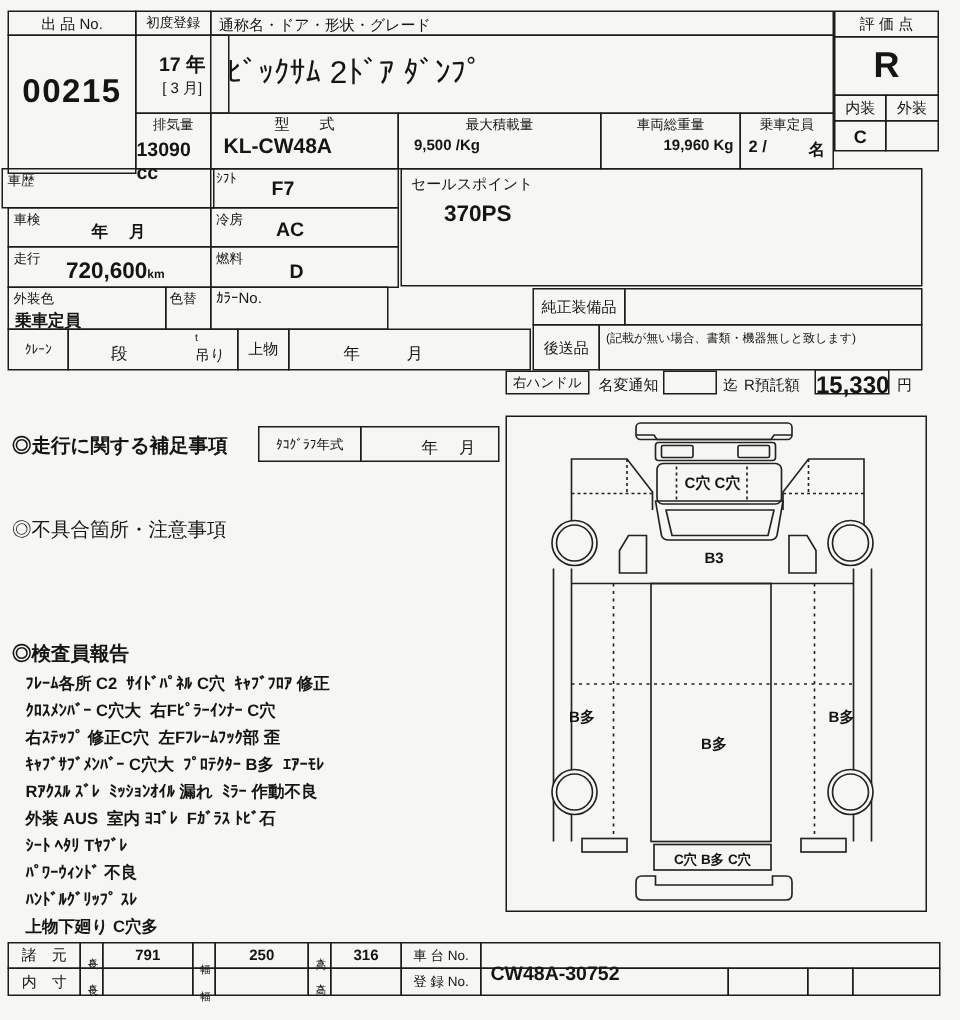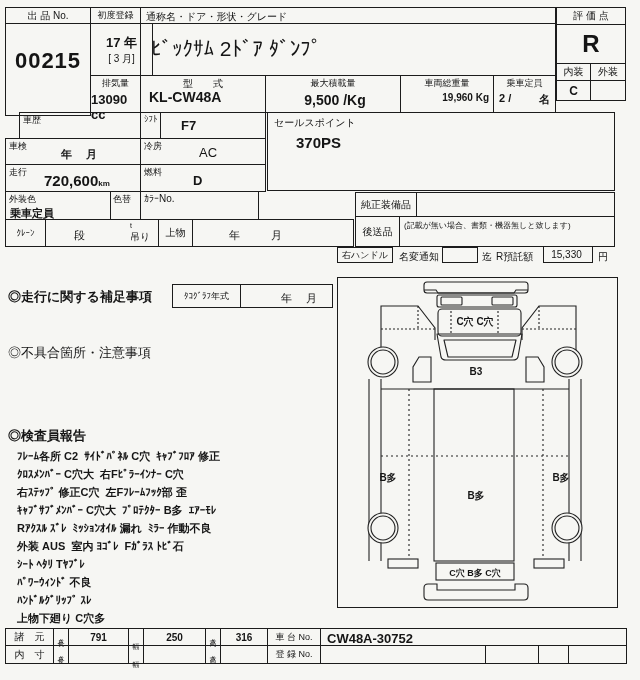--- a/index.html
+++ b/index.html
@@ -43,21 +43,21 @@
   <div class="box col" style="left:90px;top:75px;width:51px;height:38px">
     <div class="cl">排気量</div>
     <div class="cv" style="font-size:13px;margin-top:3px">13090 cc</div>
   </div>
   <div class="box col" style="left:140px;top:75px;width:126px;height:38px">
     <div class="cl" style="font-size:10px">型　　式</div>
     <div class="cv" style="font-size:14px;padding-left:8px">KL-CW48A</div>
   </div>
   <div class="box col" style="left:265px;top:75px;width:136px;height:38px">
     <div class="cl">最大積載量</div>
-    <div class="cv" style="display:flex;justify-content:center;padding:3px 6px 0 10px;font-size:14px">
+    <div class="cv" style="display:flex;justify-content:flex-start;padding:3px 6px 0 10px;font-size:10px">
       <span>9,500 /</span>
       <span>Kg</span>
     </div>
   </div>
   <div class="box col" style="left:400px;top:75px;width:94px;height:38px">
     <div class="cl">車両総重量</div>
     <div class="cv" style="font-size:10px;text-align:right;padding:3px 4px 0 0">19,960 Kg</div>
   </div>
   <div class="box col" style="left:493px;top:75px;width:63px;height:38px">
     <div class="cl">乗車定員</div>
@@ -67,35 +67,35 @@
     </div>
   </div>
 
   <div class="box c" style="left:556px;top:7px;width:70px;height:18px;font-size:10px">評 価 点</div>
   <div class="box c" style="left:556px;top:24px;width:70px;height:40px;font-size:24px;font-weight:bold">R</div>
   <div class="box c" style="left:556px;top:63px;width:35px;height:18px;font-size:10px">内装</div>
   <div class="box c" style="left:590px;top:63px;width:36px;height:18px;font-size:10px">外装</div>
   <div class="box c" style="left:556px;top:80px;width:35px;height:21px;font-size:12px;font-weight:bold">C</div>
   <div class="box c" style="left:590px;top:80px;width:36px;height:21px;font-size:12px;font-weight:bold"></div>
 
-  <div class="box" style="left:19px;top:112px;width:142px;height:27px">
+  <div class="box" style="left:1px;top:112px;width:142px;height:27px">
     <span class="lab">車歴</span>
   </div>
   <div class="box" style="left:140px;top:112px;width:126px;height:27px">
     <span class="lab">ｼﾌﾄ</span>
     <span class="txt" style="left:40px;top:5px;font-size:13px;font-weight:bold">F7</span>
   </div>
 
   <div class="box" style="left:5px;top:138px;width:136px;height:27px">
     <span class="lab">車検</span>
     <span class="txt" style="left:55px;top:8px;font-size:11px;font-weight:bold">年　 月</span>
   </div>
   <div class="box" style="left:140px;top:138px;width:126px;height:27px">
     <span class="lab">冷房</span>
-    <span class="txt" style="left:58px;top:6px;font-size:13px;font-weight:normal">AC</span>
+    <span class="txt" style="left:43px;top:6px;font-size:13px;font-weight:bold">AC</span>
   </div>
 
   <div class="box" style="left:5px;top:164px;width:136px;height:28px">
     <span class="lab">走行</span>
     <span class="txt" style="left:38px;top:7px;font-size:15px;font-weight:bold"><span>720,600</span><span style="font-size:8px">km</span></span>
   </div>
   <div class="box" style="left:140px;top:164px;width:126px;height:28px">
     <span class="lab">燃料</span>
     <span class="txt" style="left:52px;top:8px;font-size:13px;font-weight:bold">D</span>
   </div>
@@ -138,21 +138,21 @@
   </div>
 
   <div class="box c" style="left:337px;top:247px;width:56px;height:16px;font-size:9px">右ハンドル</div>
   <span class="txt" style="left:399px;top:250px;font-size:10px">名変通知</span>
   <div class="box" style="left:442px;top:247px;width:36px;height:16px">
     <span class="txt" style="left:3px;top:2px;font-size:10px"></span>
   </div>
   <span class="txt" style="left:482px;top:250px;font-size:10px">迄</span>
   <span class="txt" style="left:496px;top:250px;font-size:10px">R預託額</span>
   <div class="box" style="left:543px;top:246px;width:50px;height:17px">
-    <div style="font-size:10px;font-weight:normal;text-align:center;padding:2px 3px 0 0">15,330</div>
+    <div style="font-size:16px;font-weight:bold;text-align:center;padding:2px 3px 0 0">15,330</div>
   </div>
   <span class="txt" style="left:598px;top:250px;font-size:10px">円</span>
 
   <div class="txt" style="left:8px;top:288px;font-size:13px;font-weight:600">◎走行に関する補足事項</div>
   <div class="box c" style="left:172px;top:284px;width:69px;height:24px;font-size:9px">ﾀｺｸﾞﾗﾌ年式</div>
   <div class="box" style="left:240px;top:284px;width:93px;height:24px">
     <span class="txt" style="left:40px;top:6px;font-size:11px">年　 月</span>
   </div>
 
   <div class="txt" style="left:8px;top:344px;font-size:13px;font-weight:400">◎不具合箇所・注意事項</div>
@@ -243,21 +243,21 @@
   <div class="box c" style="left:128px;top:628px;width:16px;height:18px">
       <span class="vlab">幅</span>
     </div>
   <div class="box c" style="left:143px;top:628px;width:63px;height:18px;font-size:10px;font-weight:bold">250</div>
   <div class="box c" style="left:205px;top:628px;width:16px;height:18px">
       <span class="vlab">高さ</span>
     </div>
   <div class="box c" style="left:220px;top:628px;width:48px;height:18px;font-size:10px;font-weight:bold">316</div>
   <div class="box c" style="left:267px;top:628px;width:54px;height:18px;font-size:9px">車 台 No.</div>
   <div class="box" style="left:320px;top:628px;width:307px;height:18px">
-    <span class="txt" style="left:6px;top:2px;font-size:13px;font-weight:bold">CW48A-30752</span>
+    <span class="txt" style="left:6px;top:12px;font-size:13px;font-weight:bold">CW48A-30752</span>
   </div>
 
   <div class="box c" style="left:5px;top:645px;width:49px;height:19px;font-size:10px">内　寸</div>
   <div class="box c" style="left:53px;top:645px;width:16px;height:19px">
       <span class="vlab">長さ</span>
     </div>
   <div class="box" style="left:68px;top:645px;width:61px;height:19px"></div>
   <div class="box c" style="left:128px;top:645px;width:16px;height:19px">
       <span class="vlab">幅</span>
     </div>

